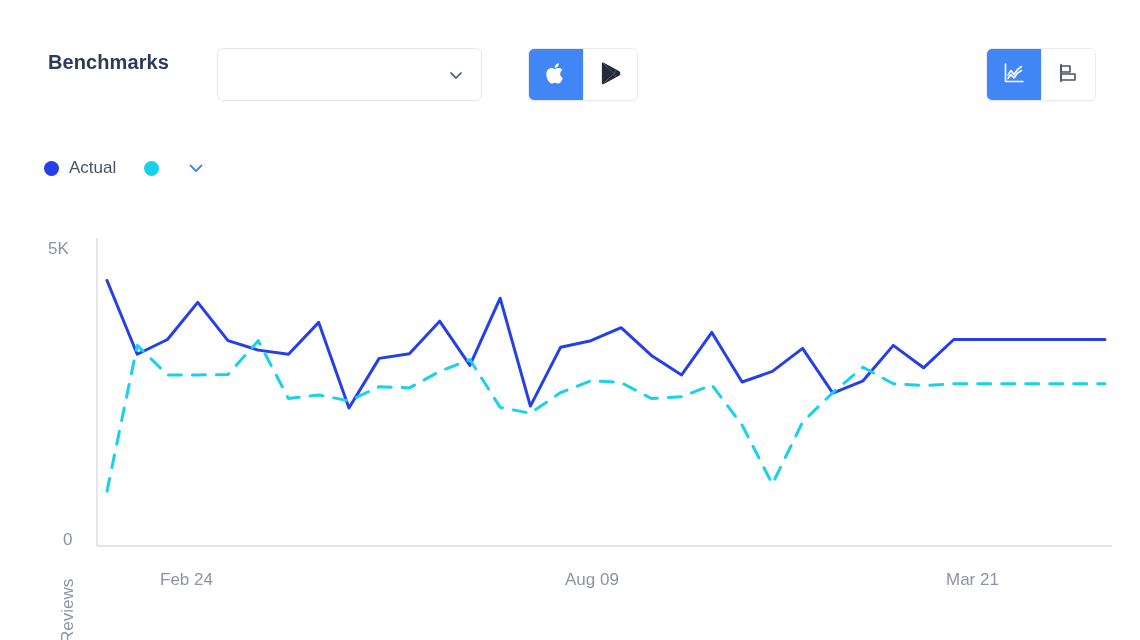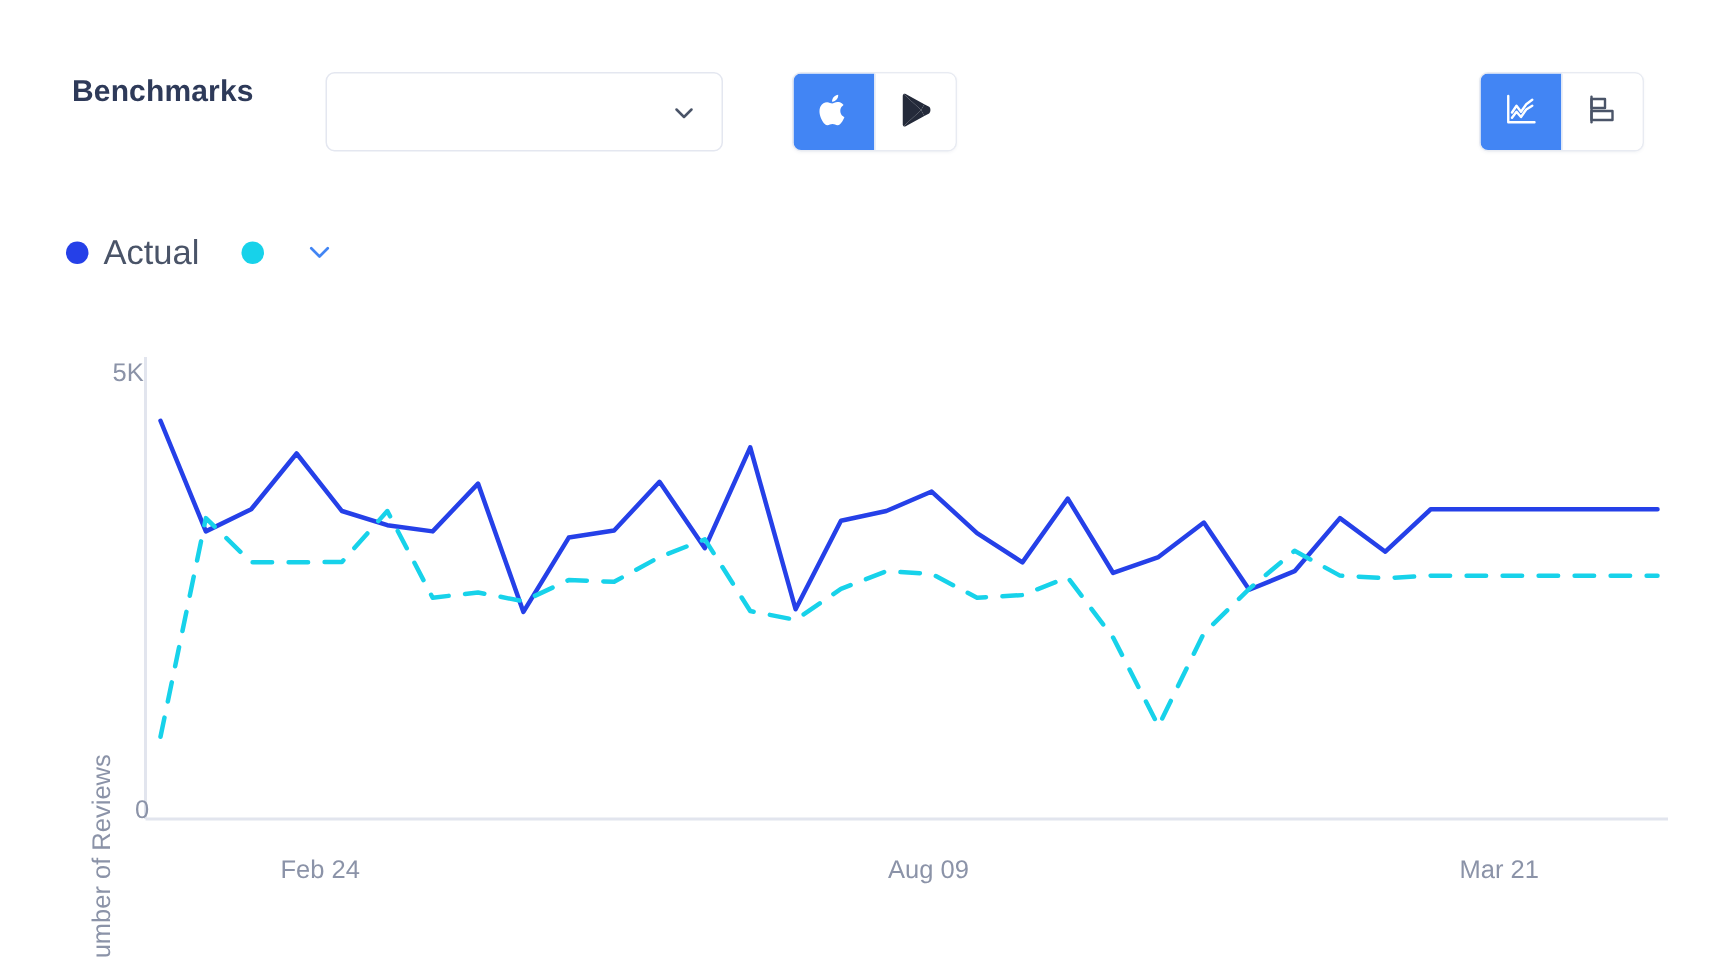--- a/index.html
+++ b/index.html
@@ -14,21 +14,20 @@
     overflow: hidden;
   }
   .page {
     position: relative;
     width: 1140px;
     height: 640px;
     background: #ffffff;
     border-radius: 14px;
     overflow: hidden;
     box-sizing: border-box;
-    text-align: center;
   }
 
   
   .header {
     position: absolute;
     left: 0; top: 0;
     width: 1140px;
     height: 120px;
   }
   .title {
@@ -114,21 +113,21 @@
   }
   .legend-item + .legend-item { margin-left: 28px; }
   .legend-dot {
     width: 15px;
     height: 15px;
     border-radius: 50%;
     display: inline-block;
     margin-right: 10px;
   }
   .legend-label {
-    font-size: 23px;
+    font-size: 17px;
     color: #4a5468;
     white-space: nowrap;
   }
   .legend-label.accent { color: #4285f4; }
   .legend-chevron {
     margin-left: 18px;
     width: 18px;
     height: 18px;
     display: block;
     cursor: pointer;
@@ -152,21 +151,20 @@
     transform: rotate(-90deg) translate(-515px, 58px);
     font-size: 17px;
     color: #8b93a8;
     white-space: nowrap;
   }
   .tick-text {
     position: absolute;
     font-size: 17px;
     color: #8b93a8;
     white-space: nowrap;
-    margin-left: 27px;
   }
 </style>
 </head>
 <body>
 
 <div class="page">
 
   <div class="header">
 
     <div class="title">Benchmarks</div>

